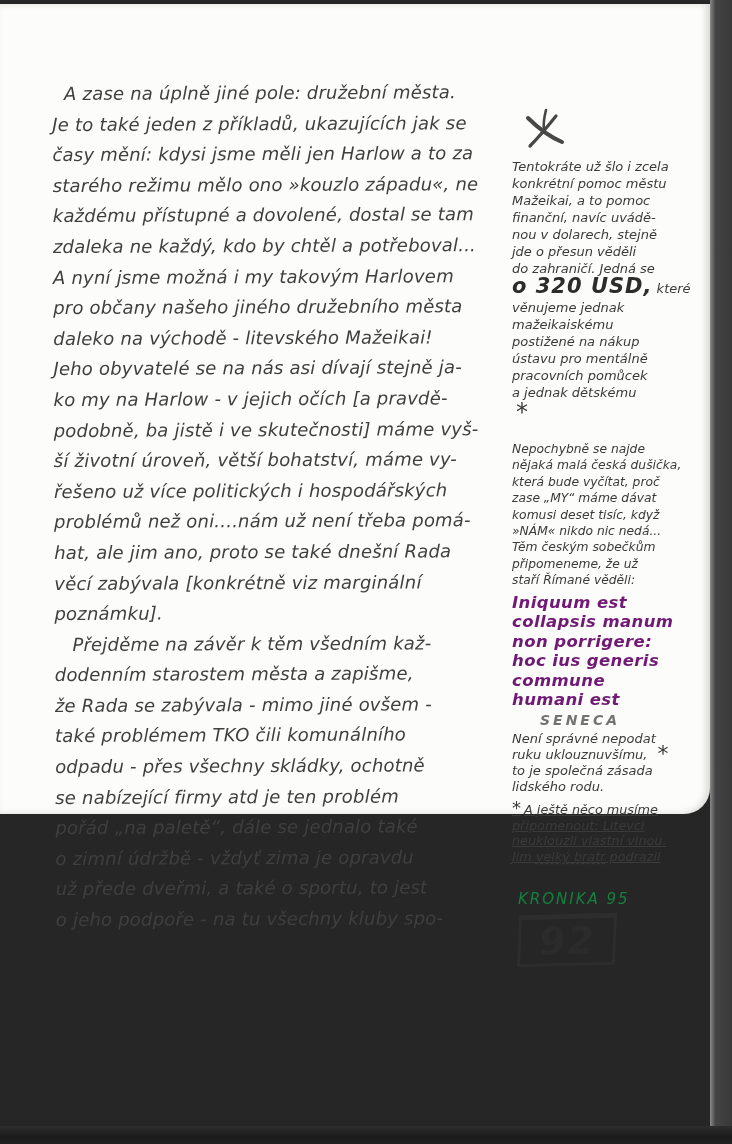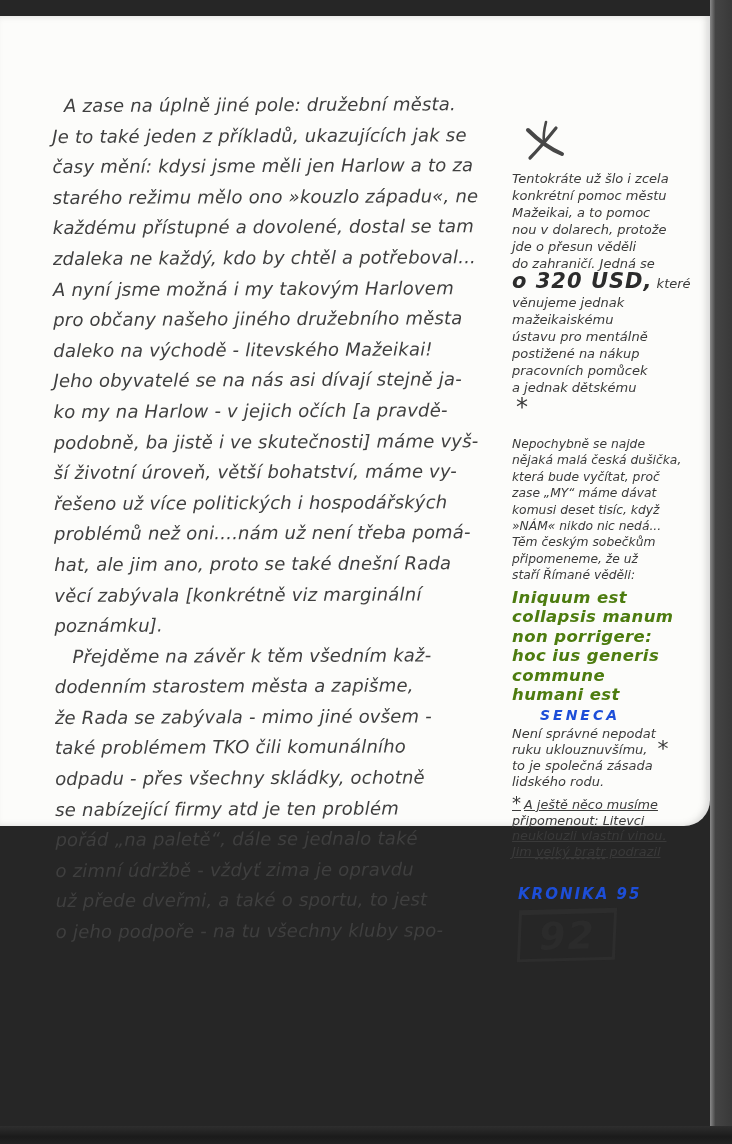--- a/index.html
+++ b/index.html
@@ -4,21 +4,21 @@
 <style>
   html,body{margin:0;padding:0;}
   body{
     width:732px;height:1144px;
     background:#262626;
     position:relative;
     overflow:hidden;
     font-family:"DejaVu Sans",sans-serif;
   }
   .paper{
-    position:absolute;left:0;top:16px;
+    position:absolute;left:0;top:4px;
     width:710px;height:810px;
     background:#fcfcfa;
     border-bottom-right-radius:26px;
     box-shadow:inset -4px 0 6px rgba(120,120,120,.25);
   }
   .edge-strip{
     position:absolute;right:0;top:0;width:22px;height:1126px;
     background:linear-gradient(90deg,#8a8a8a 0%,#444 25%,#393939 100%);
   }
   .bottom-bar{
@@ -41,31 +41,31 @@
     position:absolute;left:512px;top:104px;width:198px;
     font-size:13px;line-height:17px;color:#3a3a3a;
   }
   .big-star-wrap{margin:0 0 4px 10px;height:46px;}
   .note1a .line,.note1b .line,.note2 .line{white-space:nowrap;}
   .note2{font-size:12.3px;line-height:16.4px;margin-top:20px;}
   .amount-line{white-space:nowrap;margin:1px 12px 2px 0;}
   .amount{font-size:21px;font-weight:bold;font-style:italic;color:#2c2c2c;letter-spacing:1px;}
   .amount-rest{font-size:13px;font-style:italic;}
   .small-star{font-size:24px;line-height:14px;height:16px;margin:4px 0 2px 4px;color:#3a3a3a;font-style:normal;}
-  .latin{margin-top:4px;font-size:16.5px;line-height:19.5px;font-weight:bold;font-style:italic;color:#4d7c0f;letter-spacing:.4px;}
+  .latin{margin-top:4px;font-size:16.5px;line-height:19.5px;font-weight:bold;font-style:italic;color:#701a75;letter-spacing:.4px;}
   .latin .line{white-space:nowrap;}
-  .seneca{margin:2px 0 2px 28px;font-size:14px;letter-spacing:3px;color:#1d4ed8;font-weight:bold;font-style:italic;}
+  .seneca{margin:2px 0 2px 28px;font-size:14px;letter-spacing:3px;color:#737373;font-weight:bold;font-style:italic;}
   .note3{font-size:13px;line-height:15.8px;}
   .note3 .line{white-space:nowrap;}
   .inline-star{font-size:22px;font-style:normal;vertical-align:-2px;margin-left:10px;color:#3a3a3a;}
   .note4{font-size:12.8px;line-height:15.8px;margin-top:5px;text-decoration:underline;}
   .note4 .line{white-space:nowrap;}
   .note4-star{font-size:18px;font-style:normal;margin-right:3px;}
   .underlined{text-decoration:underline;text-decoration-style:dashed;text-underline-offset:2px;}
-  .kronika{margin:26px 0 6px 6px;font-size:15px;letter-spacing:2px;font-weight:bold;font-style:italic;color:#1d4ed8;}
+  .kronika{margin:26px 0 6px 6px;font-size:15px;letter-spacing:2px;font-weight:normal;font-style:italic;color:#15803d;}
   .page-box{
     margin-left:6px;width:92px;height:44px;
     border:3px solid #2d2d2d;
     border-top-width:5px;
     transform:rotate(-1.5deg) skewX(-4deg);
     display:flex;align-items:center;justify-content:center;
   }
   .page-num{font-size:38px;font-weight:bold;font-style:italic;color:#2b2b2b;letter-spacing:2px;transform:skewX(4deg);}
   svg.star{display:block;}
 </style>
@@ -112,34 +112,35 @@
         <path d="M6 10 C14 18, 26 28, 40 34" stroke="#474747" stroke-width="4" fill="none" stroke-linecap="round"></path>
         <path d="M34 8 C26 18, 16 30, 8 38" stroke="#474747" stroke-width="3.2" fill="none" stroke-linecap="round"></path>
         <path d="M24 2 C22 10, 21 16, 22 22" stroke="#474747" stroke-width="2.6" fill="none" stroke-linecap="round"></path>
       </svg>
     </div>
 
     <div class="note1a">
         <div class="line">Tentokráte už šlo i zcela</div>
         <div class="line">konkrétní pomoc městu</div>
         <div class="line">Mažeikai, a to pomoc</div>
-        <div class="line">nou v dolarech, protože</div>
+        <div class="line">finanční, navíc uvádě-</div>
+        <div class="line">nou v dolarech, stejně</div>
         <div class="line">jde o přesun věděli</div>
         <div class="line">do zahraničí. Jedná se</div>
       </div>
 
     <div class="amount-line">
       <span class="amount">o 320 USD,</span><span class="amount-rest"> které</span>
     </div>
 
     <div class="note1b">
         <div class="line">věnujeme jednak</div>
         <div class="line">mažeikaiskému</div>
+        <div class="line">postižené na nákup</div>
         <div class="line">ústavu pro mentálně</div>
-        <div class="line">postižené na nákup</div>
         <div class="line">pracovních pomůcek</div>
         <div class="line">a jednak dětskému</div>
       </div>
 
     <div class="small-star">*</div>
 
     <div class="note2">
         <div class="line">Nepochybně se najde</div>
         <div class="line">nějaká malá česká dušička,</div>
         <div class="line">která bude vyčítat, proč</div>

